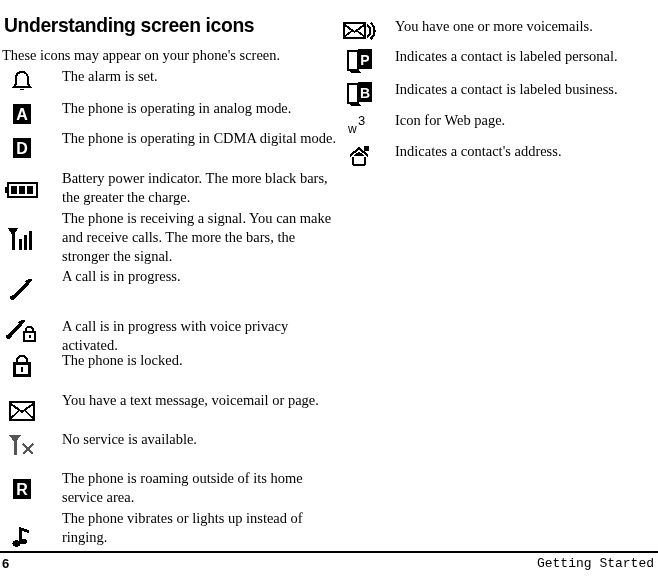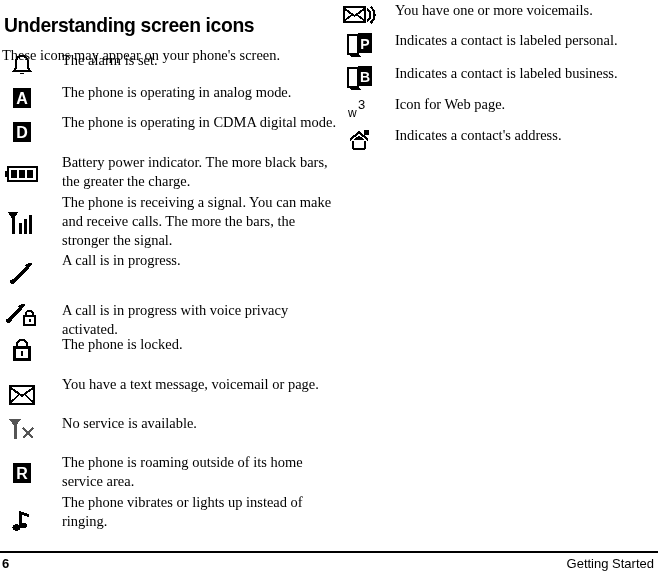--- a/index.html
+++ b/index.html
@@ -44,20 +44,21 @@
     position: absolute;
     top: 0;
   }
   .col-left  { left: 0;   width: 335px; }
   .col-right { left: 338px; width: 320px; }
 
   .rows {
     position: absolute;
     left: 0;
     width: 100%;
+    margin-top: 16px;
   }
   .row {
     position: absolute;
     left: 0;
     width: 100%;
   }
   .row-icon {
     position: absolute;
     left: 0;
     width: 44px;
@@ -87,21 +88,21 @@
     left: 2px;
     top: 556px;
     font-family: "Liberation Sans", "DejaVu Sans", sans-serif;
     font-size: 13px;
     font-weight: bold;
   }
   .footer-chapter {
     position: absolute;
     right: 4px;
     top: 556px;
-    font-family: Liberation Sans, sans-serif;
+    font-family: Liberation Mono, monospace;
     font-size: 13px;
     margin-left: 26px;
   }
 
   
   .ico { display: inline-block; line-height: 0; }
   .ico svg { display: block; margin: 0 auto; shape-rendering: crispEdges; }
 </style>
 </head>
 <body>

